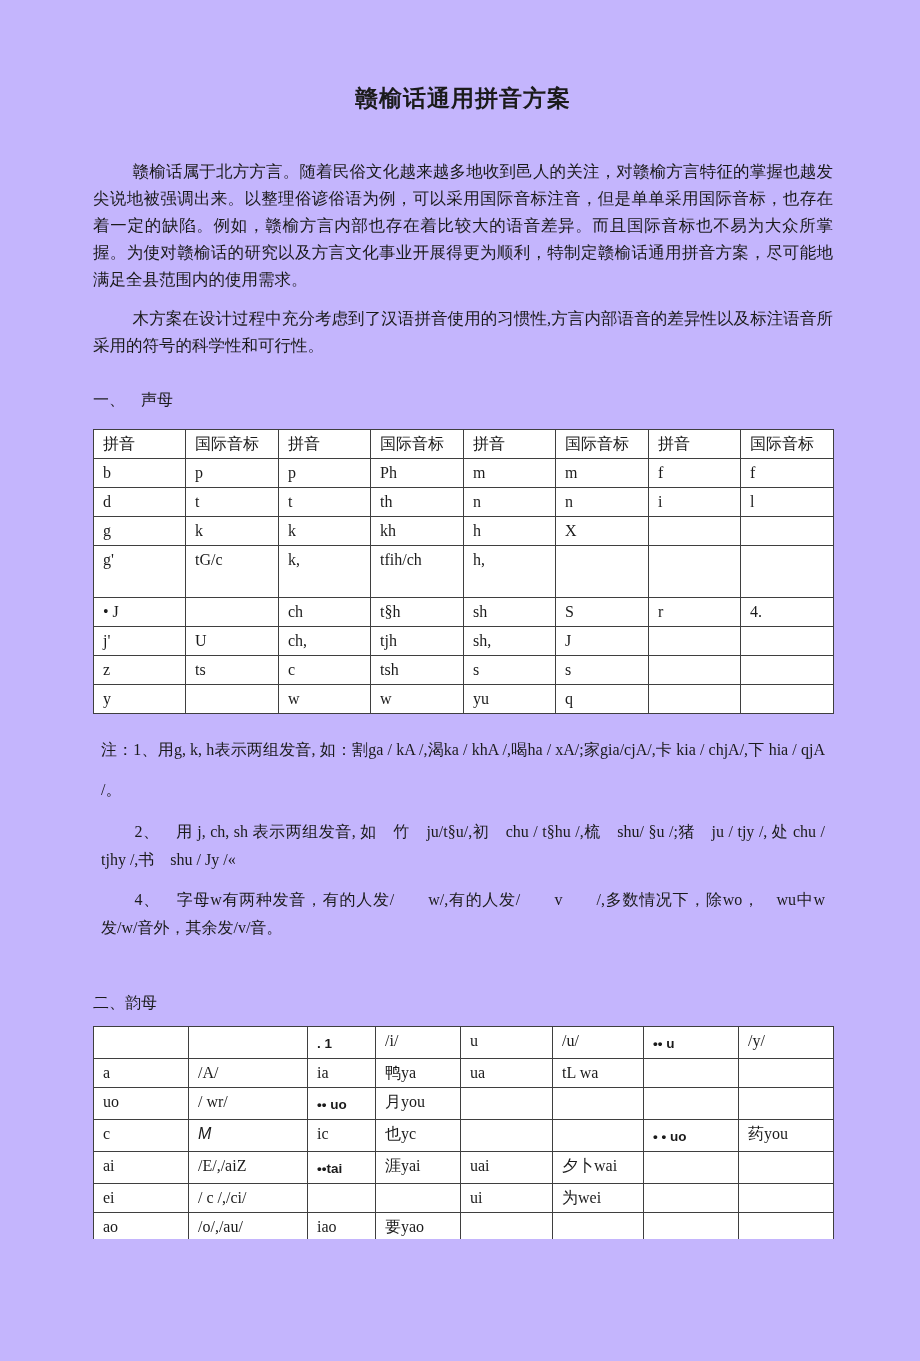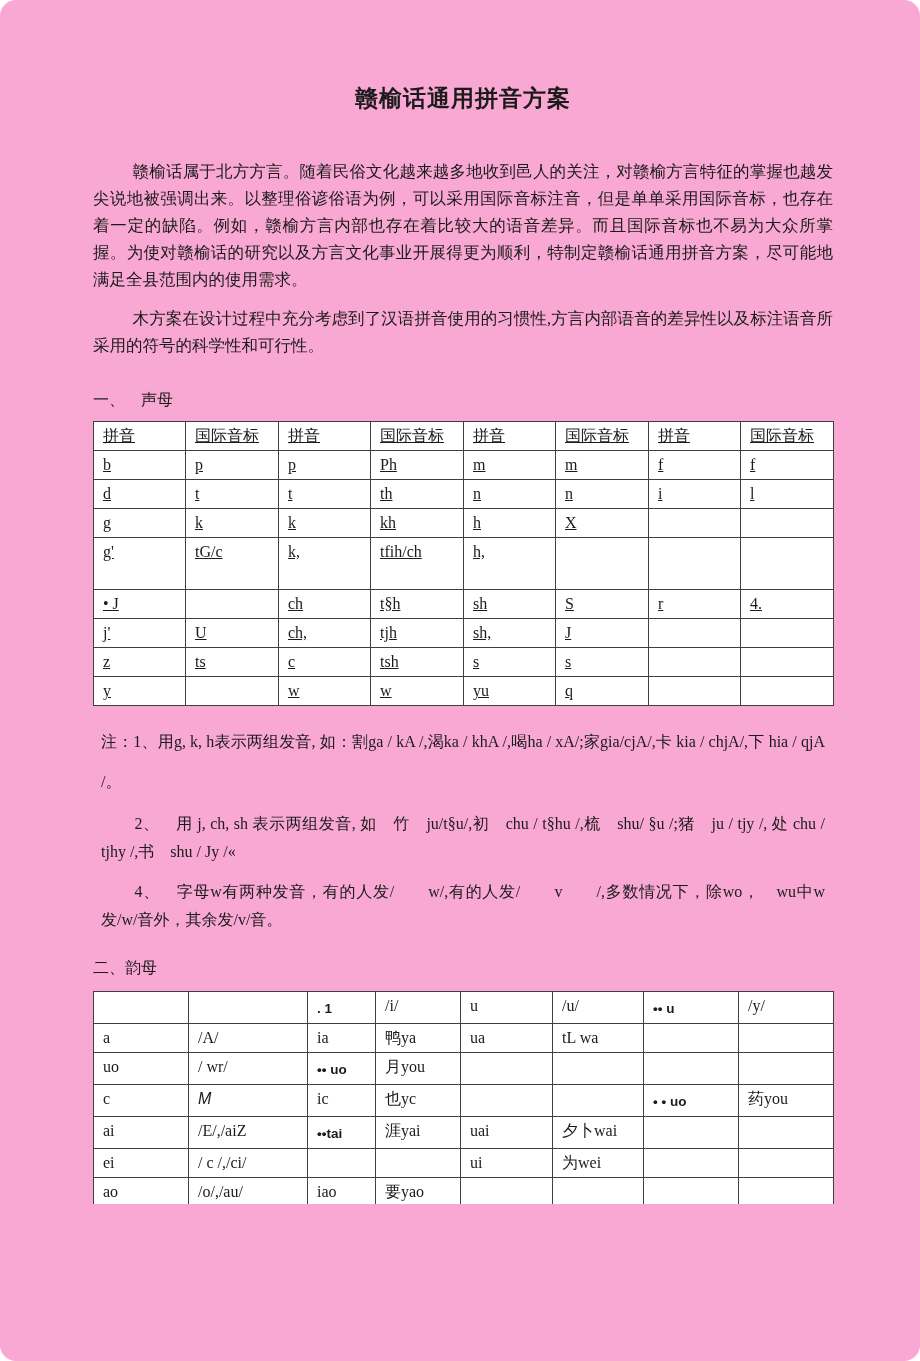--- a/index.html
+++ b/index.html
@@ -1,41 +1,41 @@
 <!DOCTYPE html>
 <html><head>
 <meta charset="utf-8">
 <style>
   html,body{margin:0;padding:0;}
   body{
     width:920px;height:1361px;background:#ffffff;overflow:hidden;
     font-family:"Liberation Serif","DejaVu Serif",serif;
     color:#1b1b1b;
   }
-  .page{width:920px;height:1361px;background:#f9a8d4;border-radius:16px;}
+  .page{width:920px;height:1361px;background:#c4b5fd;}
   .content{margin-left:93px;width:740px;padding-top:84px;box-sizing:content-box;}
 
   .doc-title{
     margin:0 0 44px 0;text-align:center;
     font-size:23px;font-weight:bold;line-height:30px;letter-spacing:1px;
   }
   .para{
     margin:0;font-size:16.5px;line-height:27px;
     text-align:justify;text-indent:2.4em;
   }
   .para + .para{margin-top:12px;}
 
   .sec-heading{
     margin:28px 0 0 0;font-size:16px;font-weight:normal;line-height:26px;
   }
   .sec-heading.first{margin-top:28px;}
-  .sec-heading.second{margin-top:21px;}
+  .sec-heading.second{margin-top:48px;}
 
   table{border-collapse:collapse;table-layout:fixed;width:740px;background:#fff;}
-  table.t1{margin-top:8px;text-decoration:underline;}
+  table.t1{margin-top:16px;}
   table.t2{margin-top:10px;}
   td{
     border:1px solid #3f3f3f;
     font-size:16px;line-height:20px;
     vertical-align:top;padding:4px 4px 2px 9px;
     height:22px;overflow:hidden;white-space:nowrap;
   }
   table.t1 td{width:12.5%;}
   tr.tall td{height:45px;}
   table.t2 tr:last-child td{height:17px;border-bottom:none;}

